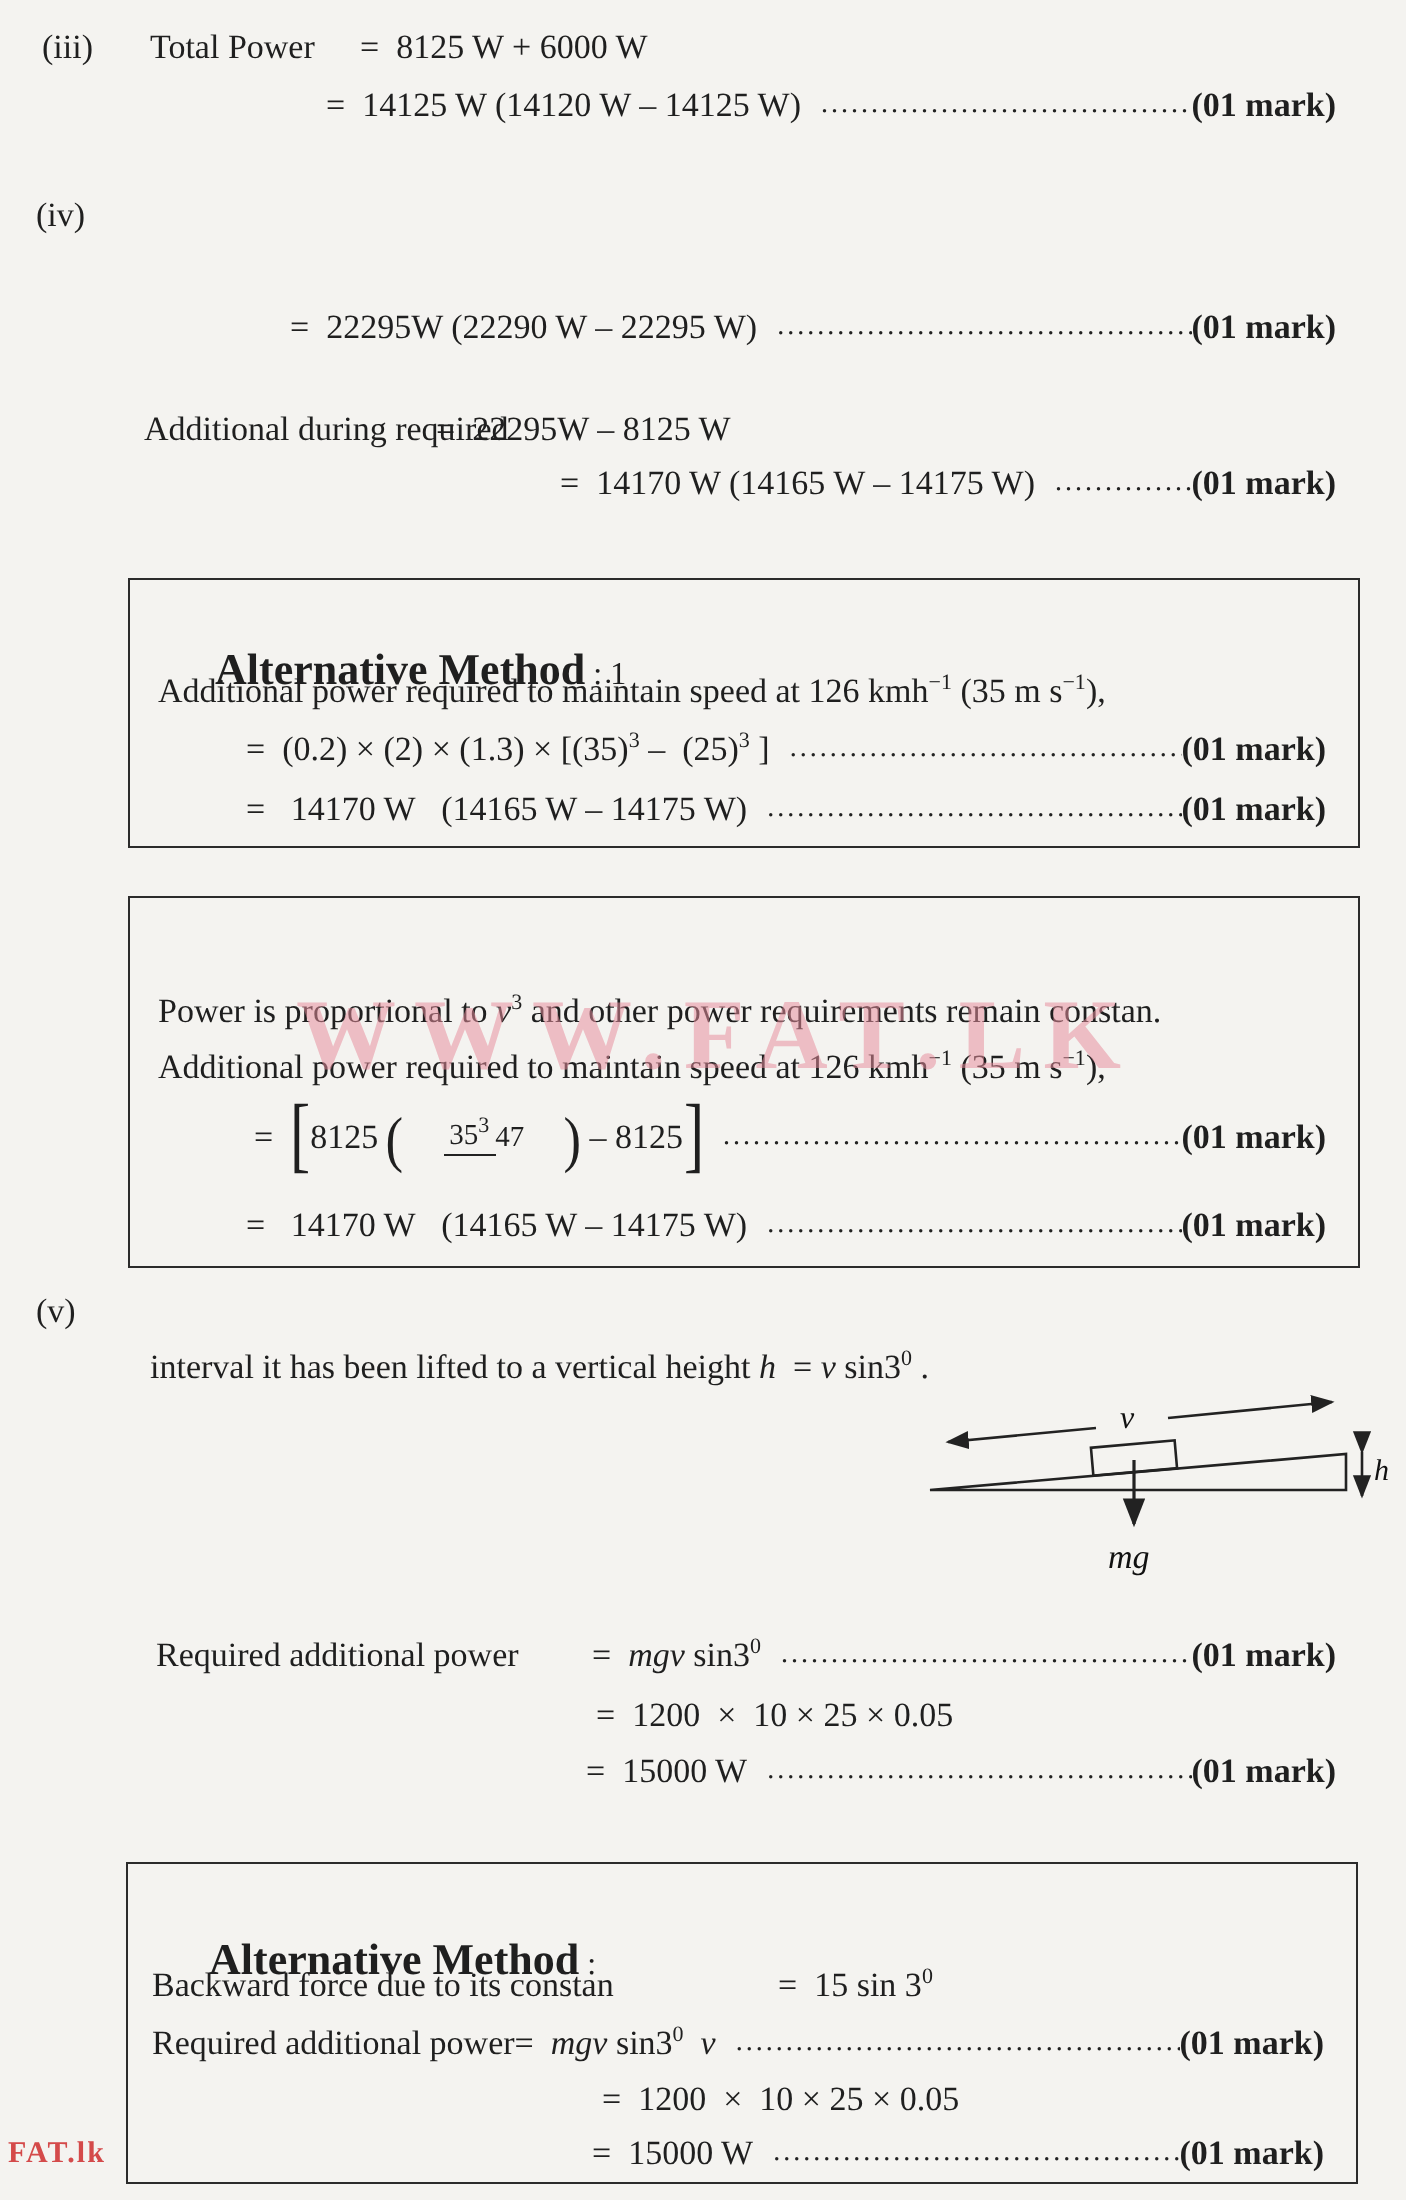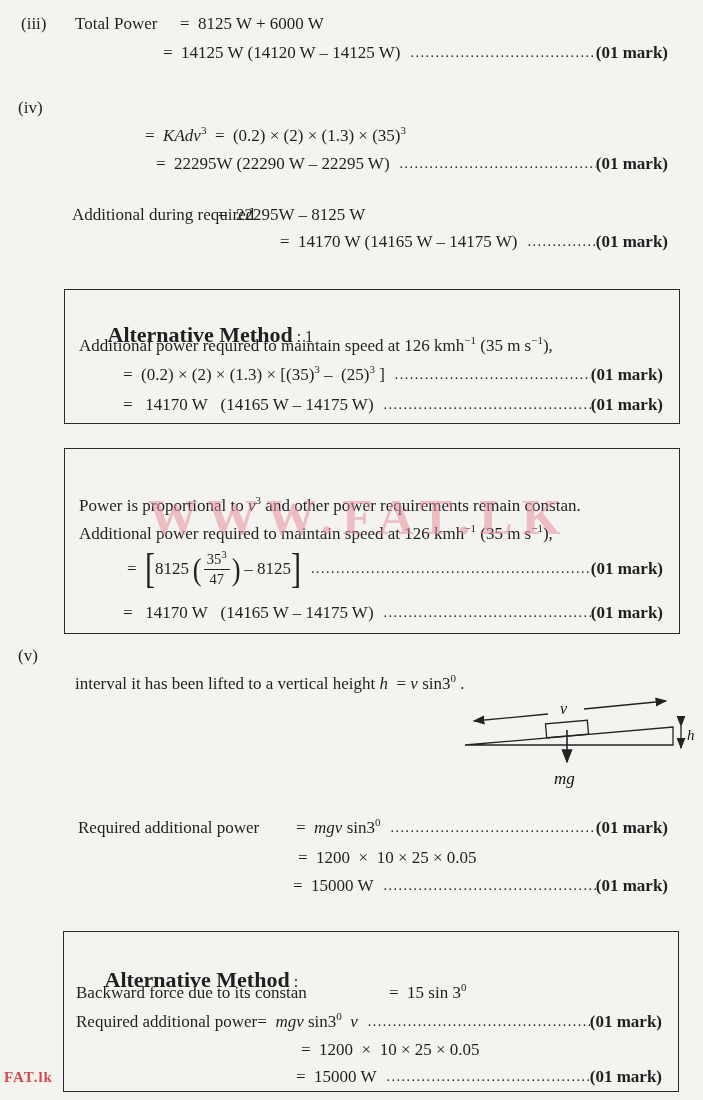--- a/index.html
+++ b/index.html
@@ -18,21 +18,21 @@
     flex:1 1 auto; min-width:0; overflow:hidden; white-space:nowrap;
     font-size:14px; letter-spacing:1.5px; padding:0 6px 0 10px; color:#222;
     align-self:flex-end;
   }
   .mk { font-weight:bold; white-space:pre; }
   .box { position:absolute; border:1.6px solid #2b2b2b; background:transparent; }
   sup { font-size:11px; line-height:0; }
   i { font-style:italic; }
   .bigbr { font-size:42px; font-weight:400; line-height:0.9; transform:scaleX(.72); margin:0 -2px; }
   .paren { font-size:31px; font-weight:400; line-height:1; transform:scaleX(.85); margin:0 -1px; }
-  .frac { display:inline-flex; flex-direction:column; text-align:center; font-size:14.5px; line-height:1.12; margin:0 2px; }
+  .frac { display:inline-flex; flex-direction:row; text-align:center; font-size:14.5px; line-height:1.12; margin:0 20px; }
   .frac .fnum { border-bottom:1.4px solid #222; padding:0 3px 1px 3px; }
   .frac .fden { padding-top:1px; }
   .boxtitle b { font-size:22px;margin-top:36px; }
   .boxtitle span { font-size:16px; }
   .wm-center {
     position:absolute; left:148px; top:506px; width:540px;
     font-size:50px; font-weight:bold; letter-spacing:9px;
     color:#e78d9c; opacity:.52; text-transform:uppercase; white-space:nowrap;
     pointer-events:none;
   }
@@ -50,22 +50,21 @@
   <span class="abs" style="left:21px;top:13px">(iii)</span>
   <span class="abs" style="left:75px;top:13px">Total Power</span>
   <span class="abs" style="left:180px;top:13px">=&nbsp;&nbsp;8125 W + 6000 W</span>
   <div class="dotline" style="left:163px;top:42px;right:35px">
     <span class="t">=&nbsp;&nbsp;14125 W (14120 W – 14125 W)</span>
     <span class="lead">..................................................................................................................................</span>
     <span class="mk">(01 mark)</span>
   </div>
 
   <span class="abs" style="left:18px;top:97px">(iv)</span>
-  <span class="abs" style="left:145px;top:125px">=&nbsp;&nbsp;<i>KAdv</i><sup>3</sup>&nbsp; =&nbsp;&nbsp;(0.2) × (2) × (1.3) × (35)<sup>3</sup></span>
-  <div class="dotline" style="left:156px;top:153px;right:35px">
+  <div class="dotline" style="left:145px;top:153px;right:35px">
     <span class="t">=&nbsp;&nbsp;22295W (22290 W – 22295 W)</span>
     <span class="lead">..................................................................................................................................</span>
     <span class="mk">(01 mark)</span>
   </div>
   <span class="abs" style="left:72px;top:204px">Additional during required</span>
   <span class="abs" style="left:218px;top:204px">=&nbsp;&nbsp;22295W – 8125 W</span>
   <div class="dotline" style="left:280px;top:231px;right:35px">
     <span class="t">=&nbsp;&nbsp;14170 W (14165 W – 14175 W)</span>
     <span class="lead">..................................................................................................................................</span>
     <span class="mk">(01 mark)</span>

